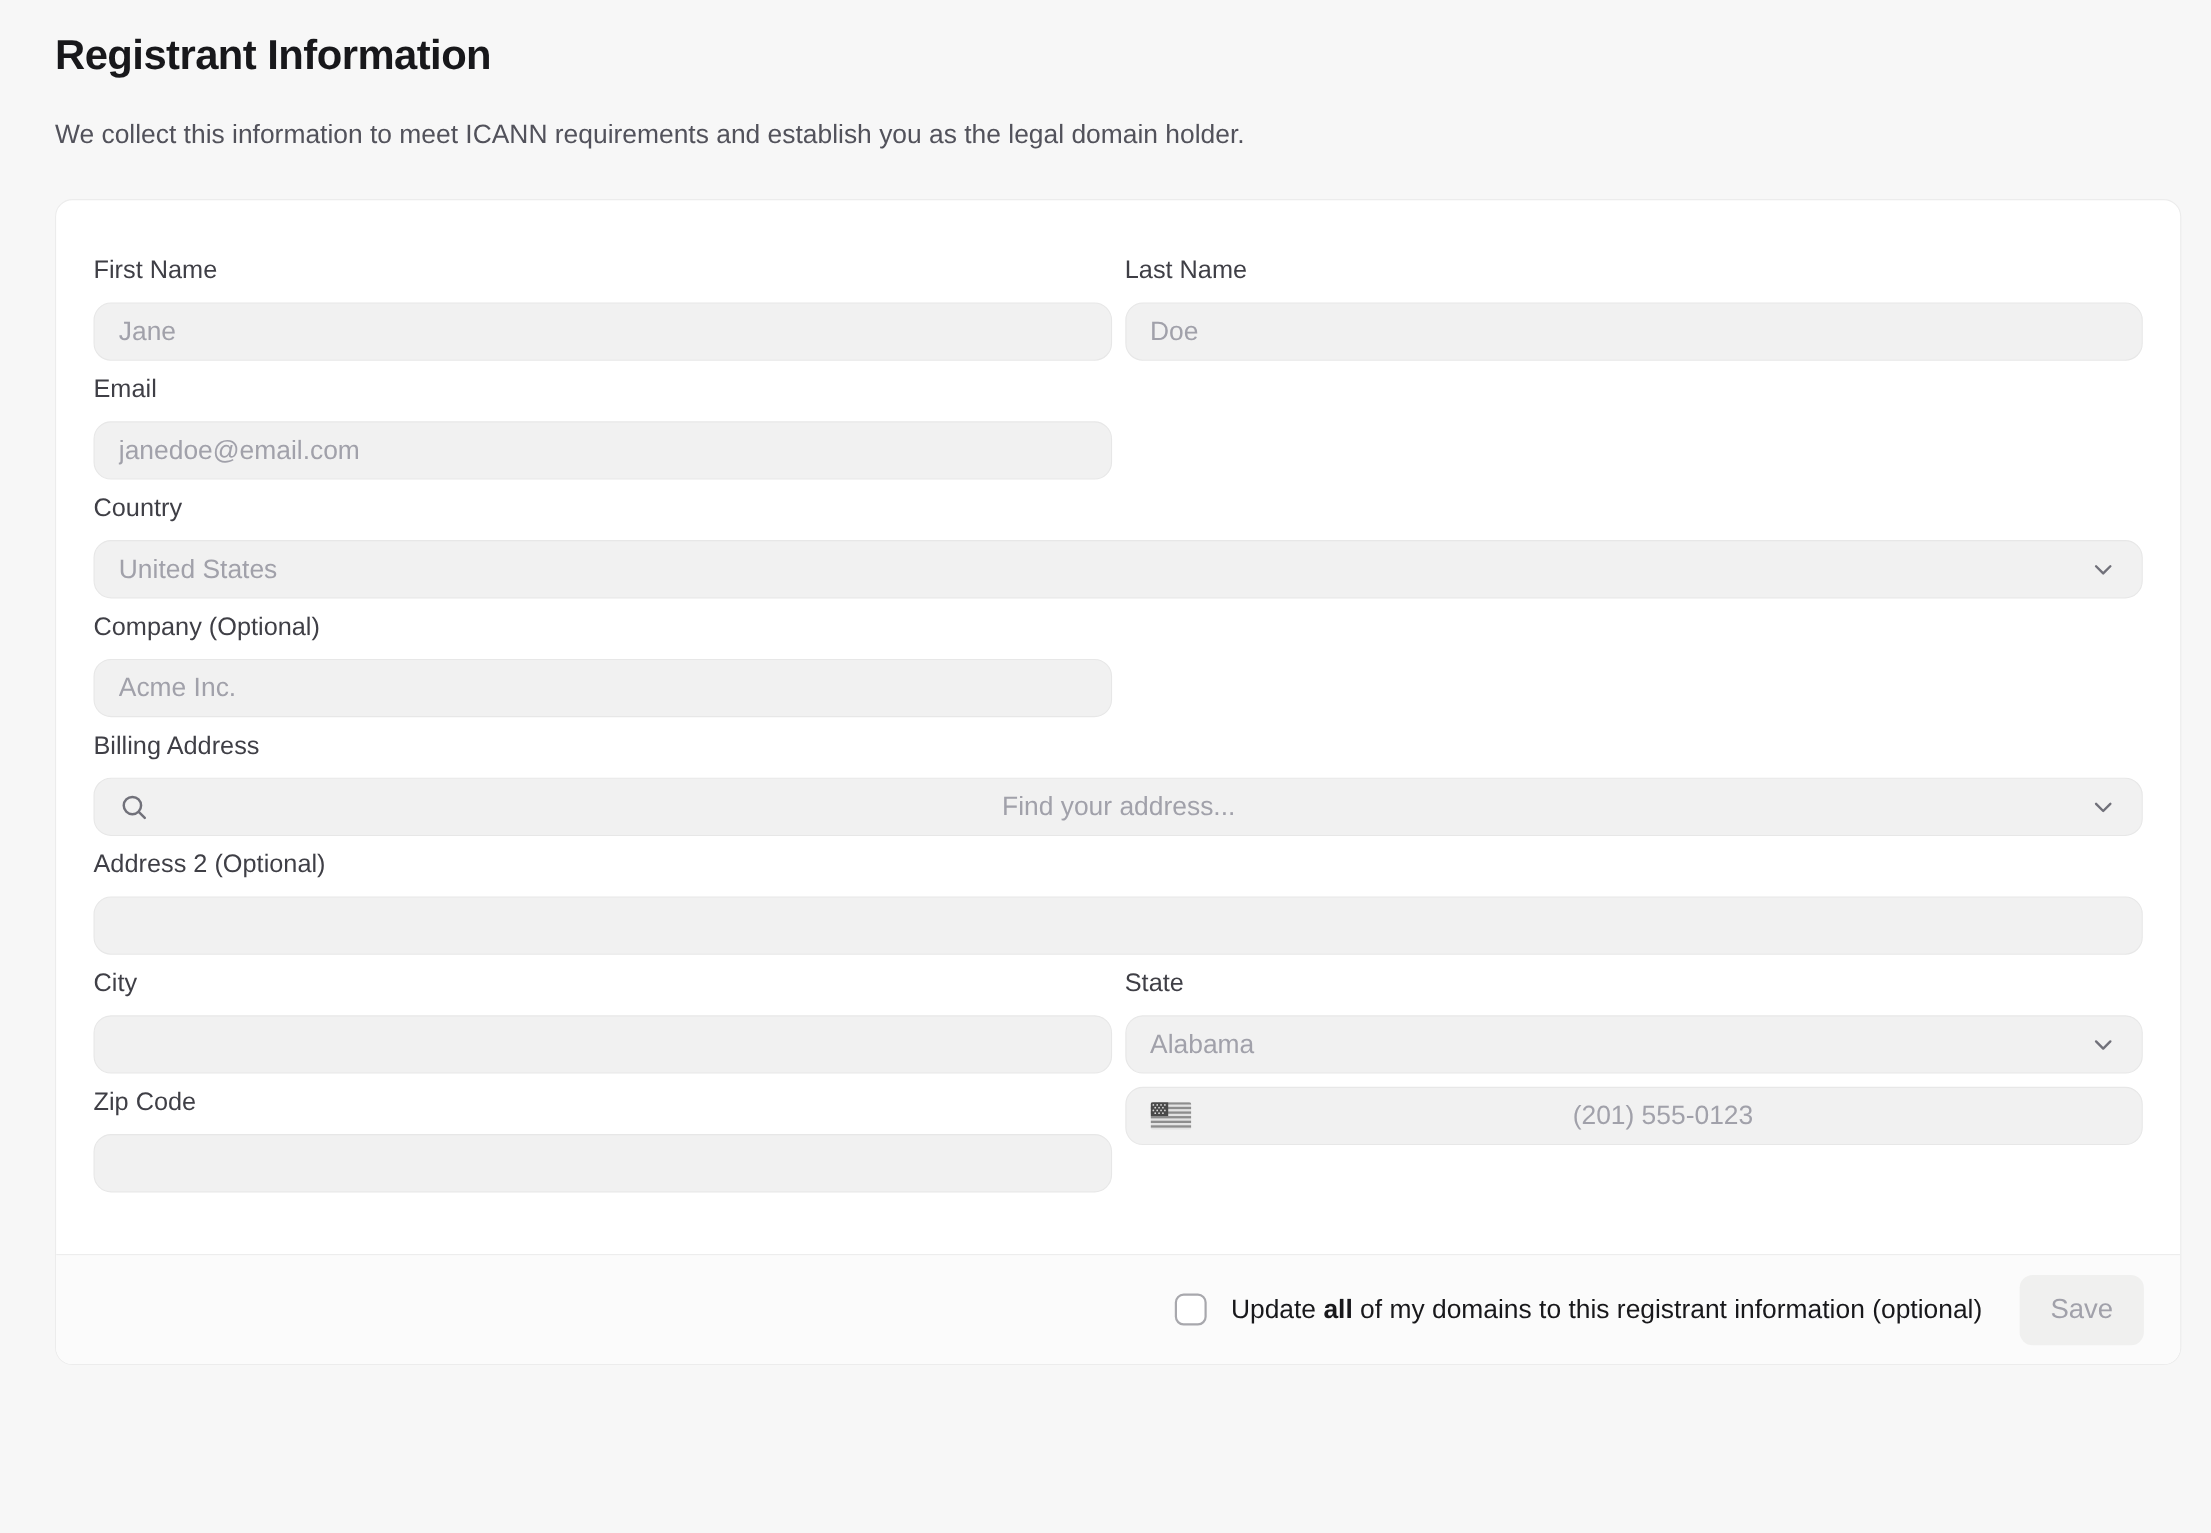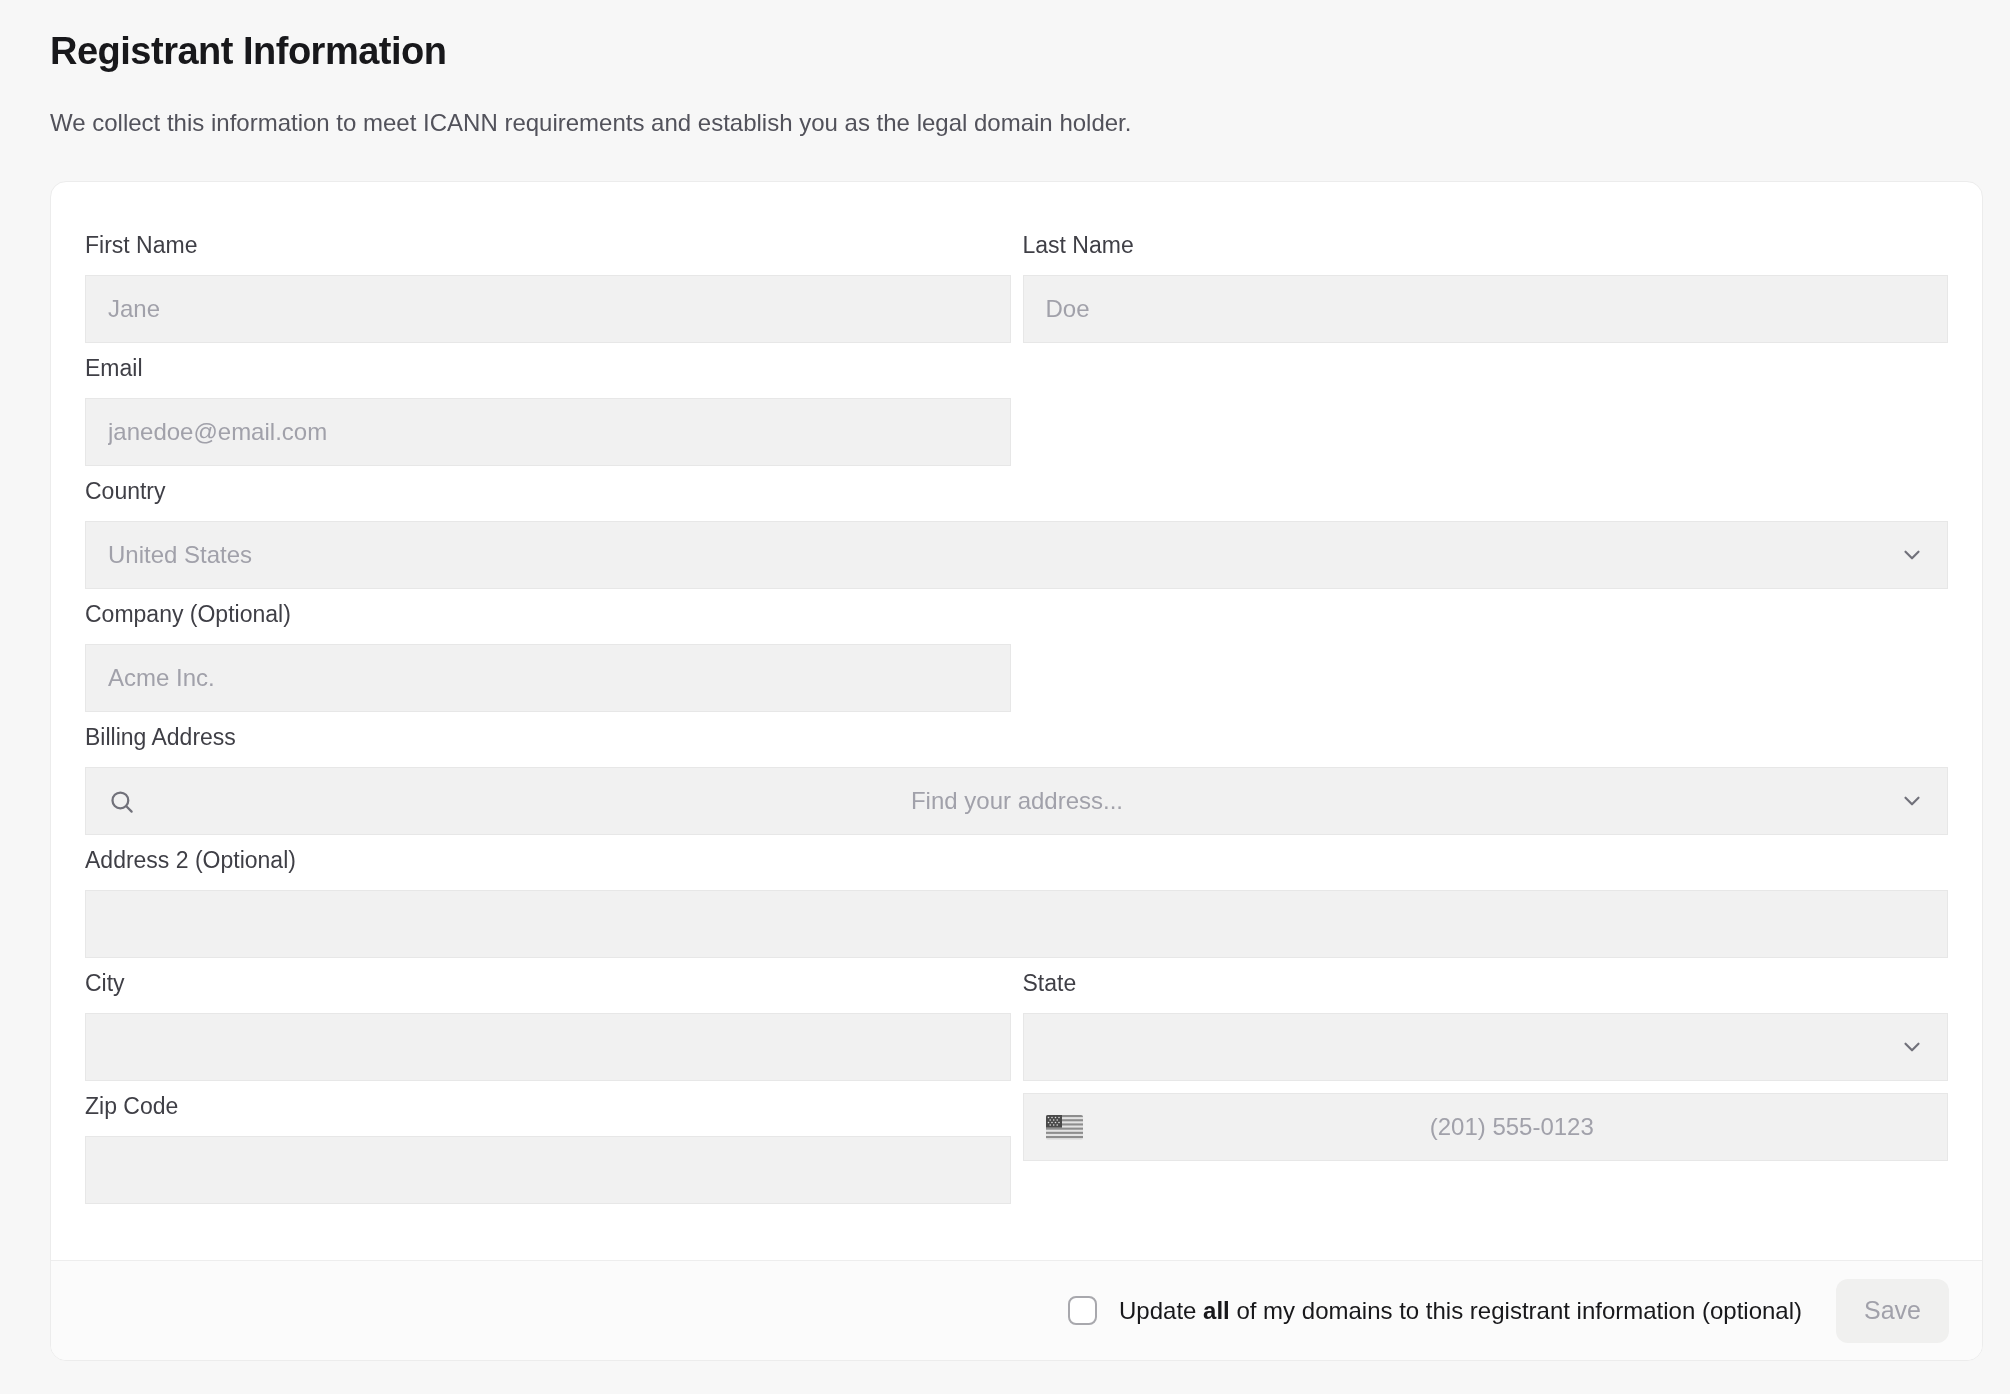--- a/index.html
+++ b/index.html
@@ -48,24 +48,24 @@
   .field-label {
     display: block;
     font-size: 23px;
     color: #3f3f46;
     margin-bottom: 16px;
     font-weight: 400;
   }
 
   .text-input, .control {
     width: 100%;
-    height: 68px;
+    height: 53px;
     background: #f1f1f1;
     border: 1px solid #e7e7e7;
-    border-radius: 0;
+    border-radius: 16px;
     font-size: 24px;
     color: #3f3f46;
     padding: 0 22px;
     outline: none;
     font-family: "Liberation Sans", sans-serif;
   }
   .text-input::placeholder { color: #a1a1aa; opacity: 1; }
 
   .control {
     display: flex;
@@ -196,20 +196,21 @@
         </div>
 
         <div class="field">
           <label class="field-label">City</label>
           <input class="text-input" type="text" placeholder="" style="">
         </div>
 
         <div class="field">
           <label class="field-label">State</label>
           <div class="control">
+            <span class="value">Alabama</span>
             <svg class="chevron" width="26" height="26" viewBox="0 0 24 24" fill="none" stroke="#71717a" stroke-width="2" stroke-linecap="round" stroke-linejoin="round">
                 <polyline points="6 9 12 15 18 9"></polyline>
               </svg>
           </div>
         </div>
 
         <div class="field">
           <label class="field-label">Zip Code</label>
           <input class="text-input" type="text" placeholder="" style="">
         </div>

